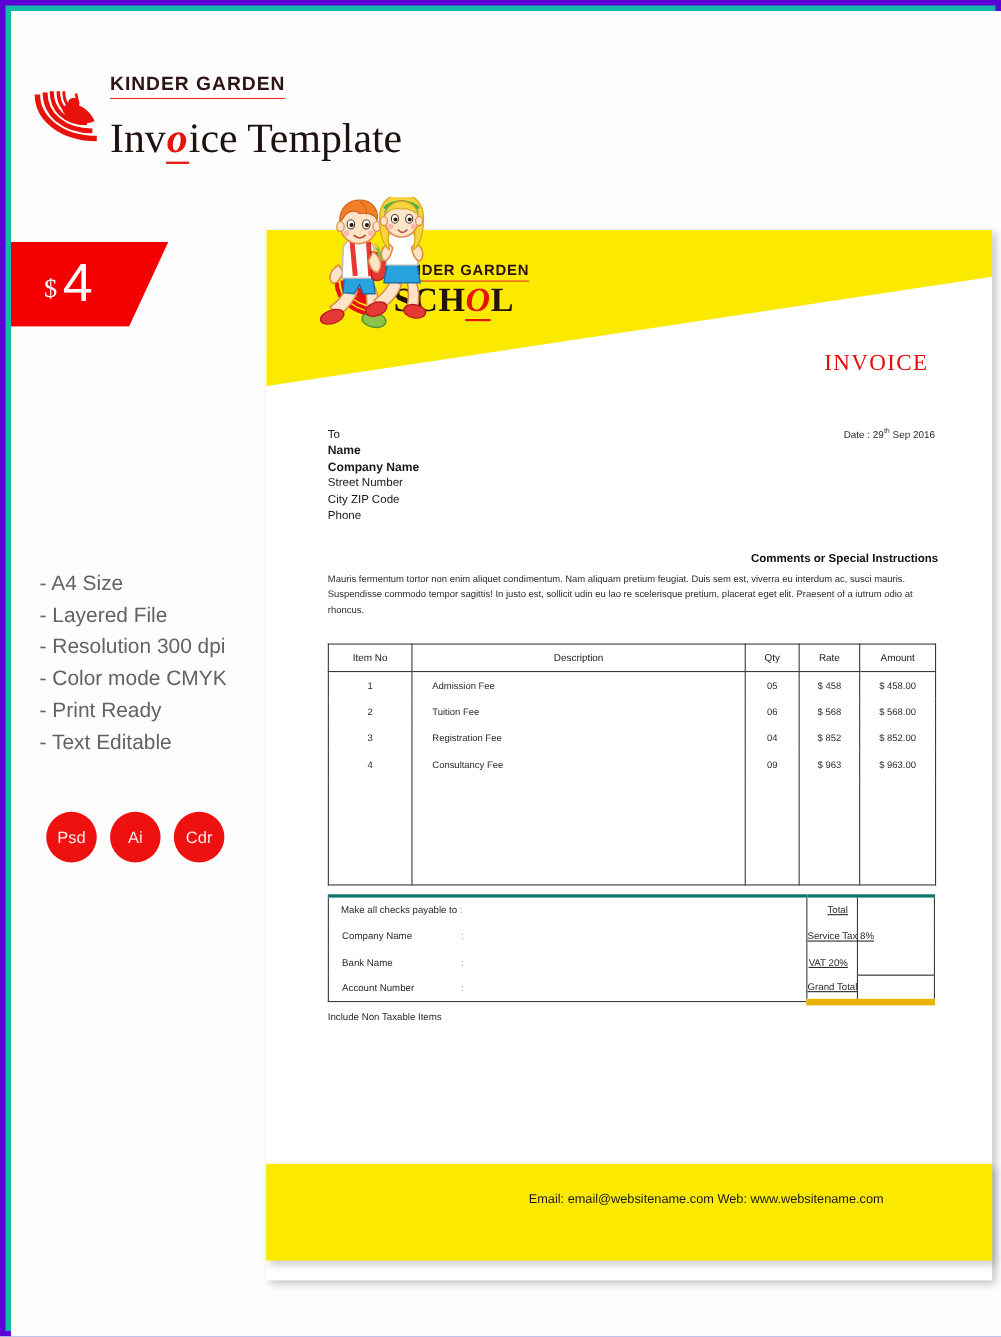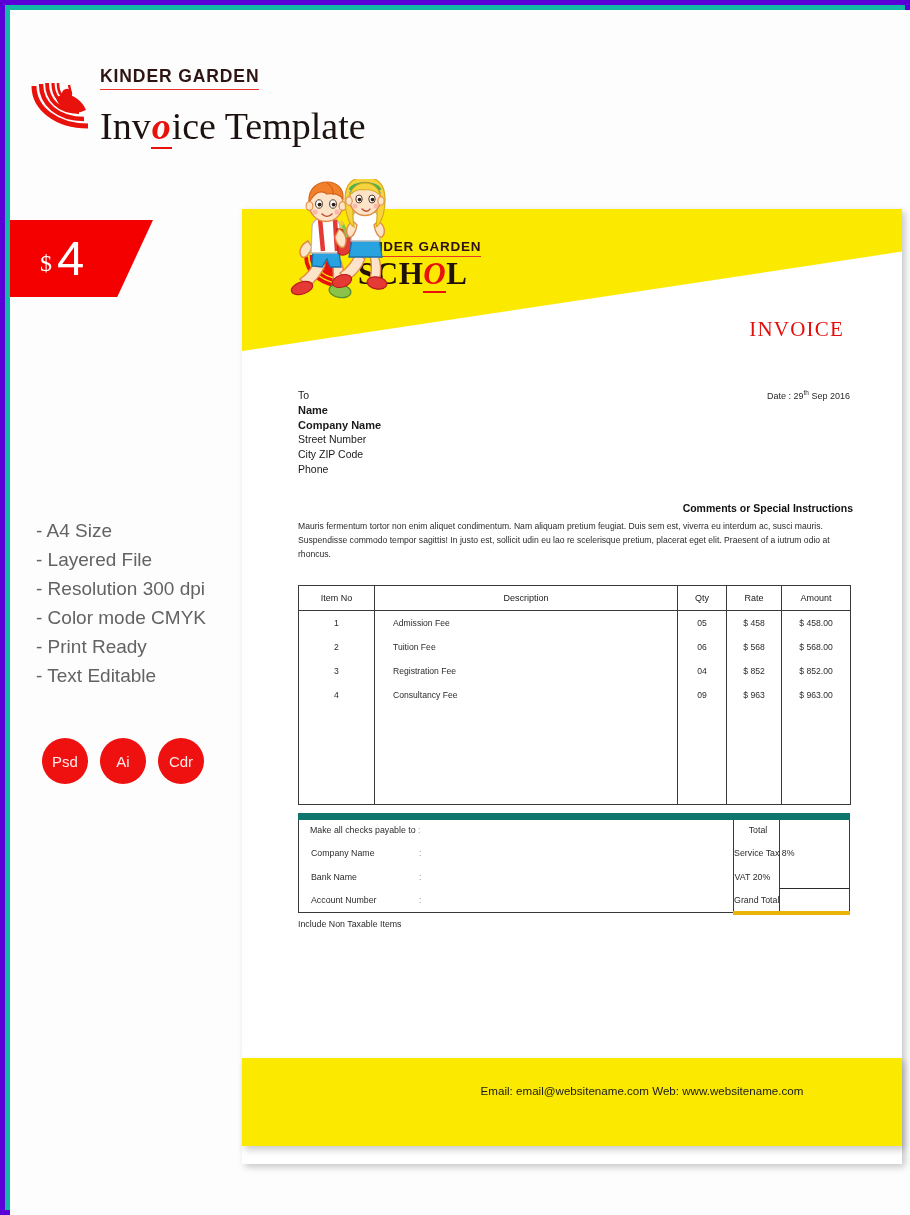--- a/index.html
+++ b/index.html
@@ -155,24 +155,24 @@
     border-collapse:collapse; table-layout:fixed;
   }
   .totals td{ height:24px; font-size:8.8px; color:#2b2b2b; }
   .t-pay{
     width:428px; border-left:1px solid #3a3a3a;
     border-right:1px solid #3a3a3a; padding-left:12px;
   }
   .t-pay .pay-row{ display:flex; }
   .t-pay .pay-lbl{ width:108px; }
   .t-pay .pay-colon{ color:#9a9a9a; }
-  .t-lbl{ width:45px; text-align:center; padding-right:8px; white-space:nowrap; }
+  .t-lbl{ width:45px; text-align:right; padding-right:8px; white-space:nowrap;text-decoration:underline; }
   .t-val{ width:69px; border-left:1px solid #3a3a3a; border-right:1px solid #3a3a3a; }
-  .totals tr:first-child td{ border-top:7px solid #0f766e;padding-left:11px; }
-  .totals tr:last-child td{ border-bottom:4px solid #eab308; }
+  .totals tr:first-child td{ border-top:3px solid #0f766e;padding-left:11px; }
+  .totals tr:last-child td{ border-bottom:6px solid #eab308; }
   .totals tr.grand td.t-val{ border-top:1.6px solid #2a2a2a; }
   .totals tr.grand td.t-pay{ border-bottom:1px solid #3a3a3a; }
   .nontax{ position:absolute; left:56px; top:710px; font-size:8.8px; color:#2b2b2b; }
 
   
   .footer{
     position:absolute; left:0; top:849px; width:660px; height:88px;
     background:#fbe900;
     box-shadow:3px 4px 7px rgba(0,0,0,.20);
   }

